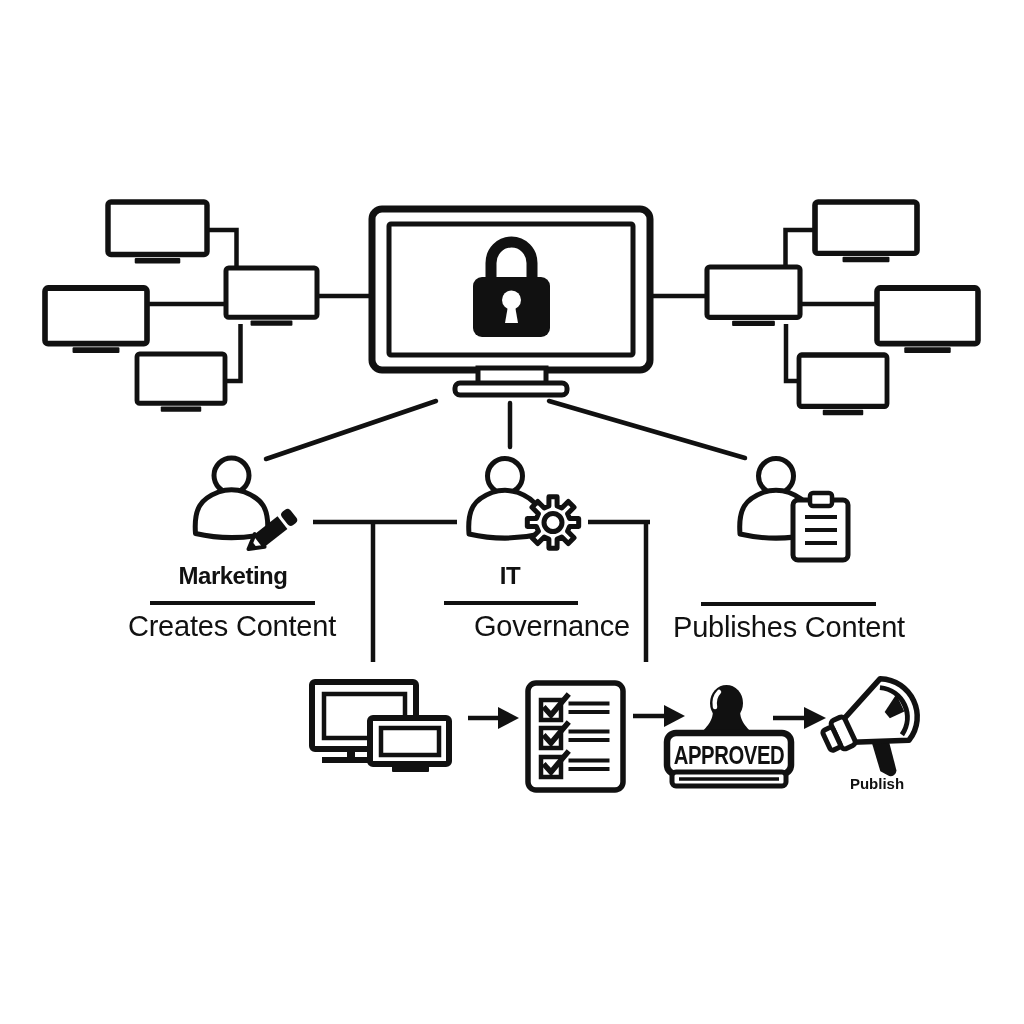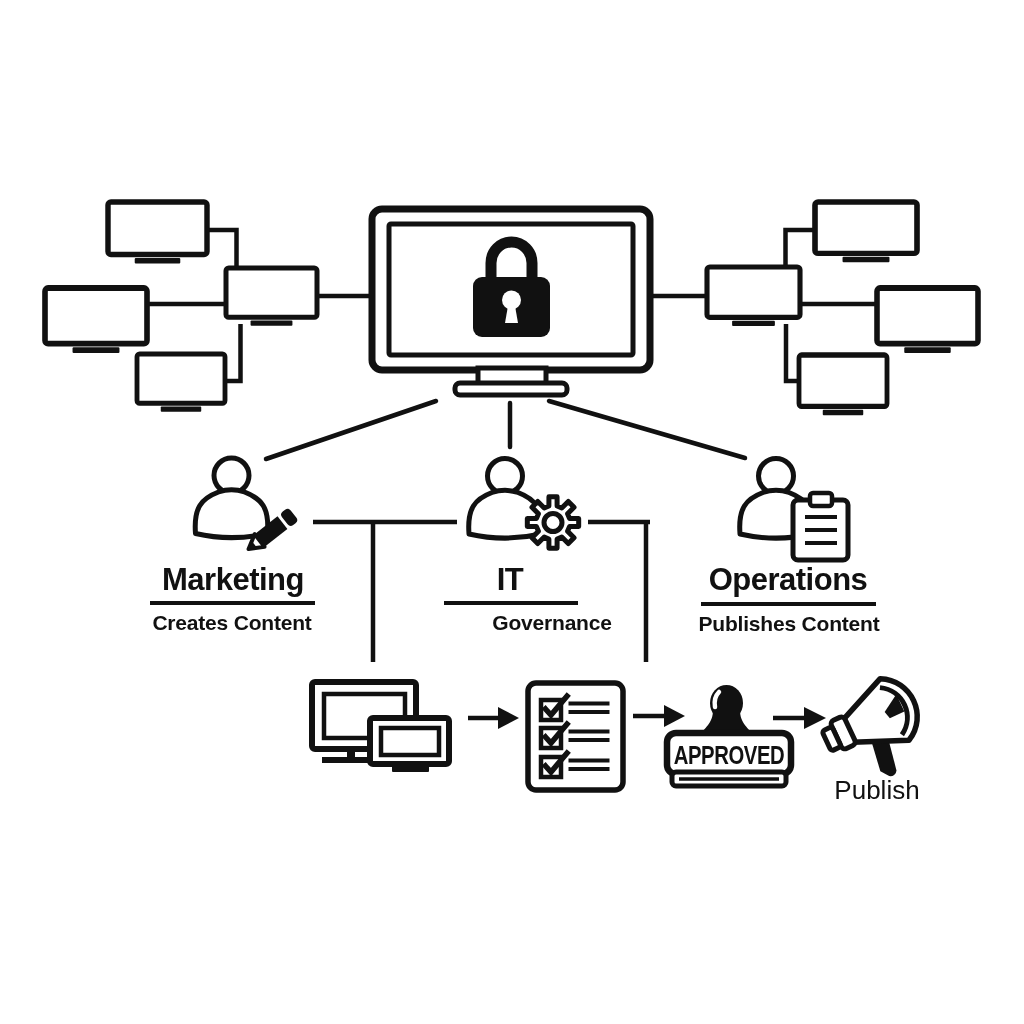--- a/index.html
+++ b/index.html
@@ -2,24 +2,24 @@
 <html><head>
 <meta charset="utf-8">
 <style>
   html,body{margin:0;padding:0;background:#fff;}
   #canvas{
     position:relative;width:1024px;height:1024px;background:#ffffff;
     font-family:"Liberation Sans", sans-serif;color:#111111;overflow:hidden;
   }
   #art{position:absolute;left:0;top:0;}
   .txt{position:absolute;white-space:nowrap;transform:translateX(-50%);color:#111111;}
-  .title{font-size:31px;font-weight:bold;letter-spacing:-0.5px;line-height:1.12;}
-  .subtitle{font-size:21px;font-weight:700;letter-spacing:-0.2px;line-height:1.1;}
+  .title{font-size:24px;font-weight:bold;letter-spacing:-0.5px;line-height:1.12;}
+  .subtitle{font-size:29px;font-weight:400;letter-spacing:-0.2px;line-height:1.1;}
   .rule{position:absolute;height:3.5px;background:#111111;}
-  .publish{font-size:26px;font-weight:normal;line-height:1.1;}
+  .publish{font-size:15px;font-weight:bold;line-height:1.1;}
   .stamp-text{font-size:26px;font-weight:bold;letter-spacing:-0.5px;line-height:28px;
     transform:translateX(-50%) scaleX(0.78);transform-origin:center top;}
 </style>
 </head>
 <body>
 
 <div id="canvas">
 
 <svg id="art" width="1024" height="1024" viewBox="0 0 1024 1024">
   <defs>
@@ -199,20 +199,19 @@
 </svg>
 
 <div class="txt title" style="left:233px;top:563px;">Marketing</div>
 <div class="rule" style="left:150px;top:601px;width:165px;"></div>
 <div class="txt subtitle" style="left:232px;top:611px;">Creates Content</div>
 
 <div class="txt title" style="left:510px;top:563px;">IT</div>
 <div class="rule" style="left:444px;top:601px;width:134px;"></div>
 <div class="txt subtitle" style="left:511px;top:611px;margin-left:41px;">Governance</div>
 
-<div class="txt title" style="left:788px;top:563px;">Operations</div>
 <div class="rule" style="left:701px;top:602px;width:175px;"></div>
 <div class="txt subtitle" style="left:789px;top:612px;">Publishes Content</div>
 
 <div class="txt stamp-text" style="left:729px;top:741px;">APPROVED</div>
 <div class="txt publish" style="left:877px;top:776px;">Publish</div>
 
 </div>
 
 </body></html>

